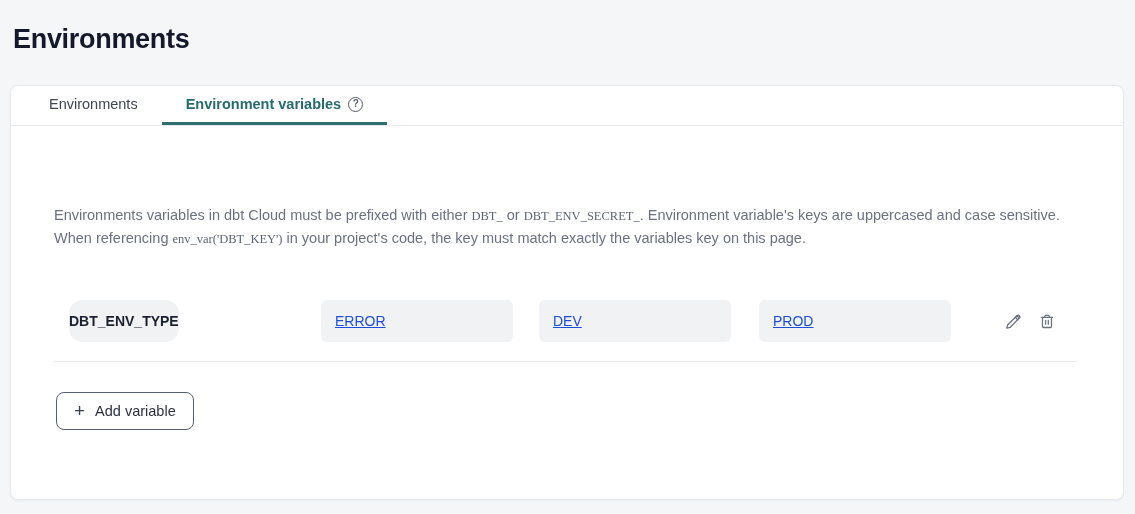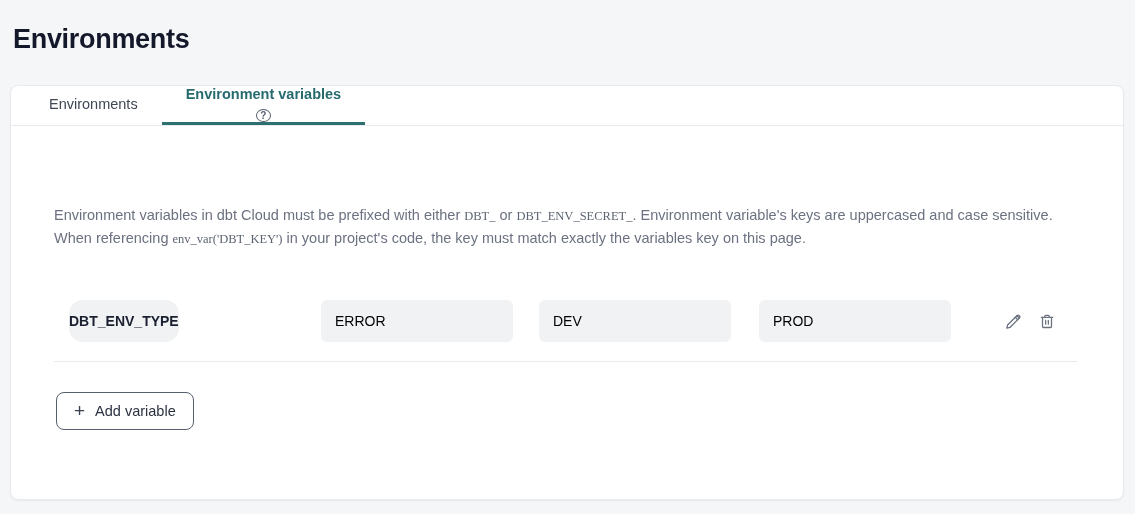--- a/index.html
+++ b/index.html
@@ -34,21 +34,20 @@
   .tab {
     display: flex; align-items: center; gap: 7px;
     padding: 0 24px;
     font-size: 14.5px; color: #404654;
     border-bottom: 3px solid transparent;
     cursor: pointer;
   }
   .tab.active {
     color: #266b6e; font-weight: 700;
     border-bottom-color: #2e6f72;
-    flex-direction: column;
   }
   .help-circle {
     width: 15px; height: 15px;
     border: 1.2px solid #565f6e; border-radius: 50%;
     display: inline-flex; align-items: center; justify-content: center;
     font-size: 10px; font-weight: 700; color: #565f6e;
     line-height: 1;
   }
   
   .content { padding: 78px 46px 0 43px; }
@@ -84,21 +83,21 @@
     height: 42px; padding: 0 0;
     background: #f1f2f4; border-radius: 14px;
     font-size: 14px; font-weight: 700; color: #1b2030;
     width: fit-content; white-space: nowrap;
   }
   .val-box {
     width: 192px; height: 42px;
     display: flex; align-items: center;
     padding-left: 14px;
     background: #f1f2f4; border-radius: 6px;
-    font-size: 14px; color: #000000;
+    font-size: 14px; color: #1d4ed8; text-decoration: underline;
   }
   .row-actions {
     display: flex; justify-content: flex-end; align-items: center;
     gap: 15px; padding-right: 22px;
   }
   .icon-btn {
     background: none; border: none; padding: 0; margin: 0;
     cursor: pointer; display: inline-flex; align-items: center;
     color: #6b7280;
   }
@@ -131,21 +130,21 @@
       <span>Environments</span>
     </div>
     <div class="tab active">
       <span>Environment variables</span>
       <span class="help-circle">?</span>
     </div>
   </div>
 
   <div class="content">
 
-    <p class="desc"><span>Environment variables in dbt Cloud must be prefixed with either </span><code>DBT_</code><span> or </span><code>DBT_ENV_SECRET_</code><span>. Environment variable's keys are uppercased and case sensitive. When referencing </span><code>env_var('DBT_KEY')</code><span> in your project's code, the key must match exactly the variables key on this page.</span></p>
+    <p class="desc"><span>Environments variables in dbt Cloud must be prefixed with either </span><code>DBT_</code><span> or </span><code>DBT_ENV_SECRET_</code><span>. Environment variable's keys are uppercased and case sensitive. When referencing </span><code>env_var('DBT_KEY')</code><span> in your project's code, the key must match exactly the variables key on this page.</span></p>
 
     <div class="vars-table">
 
       <div class="trow">
         <div>
           <span class="key-pill">DBT_ENV_TYPE</span>
         </div>
         <div>
           <div class="val-box">ERROR</div>
         </div>

